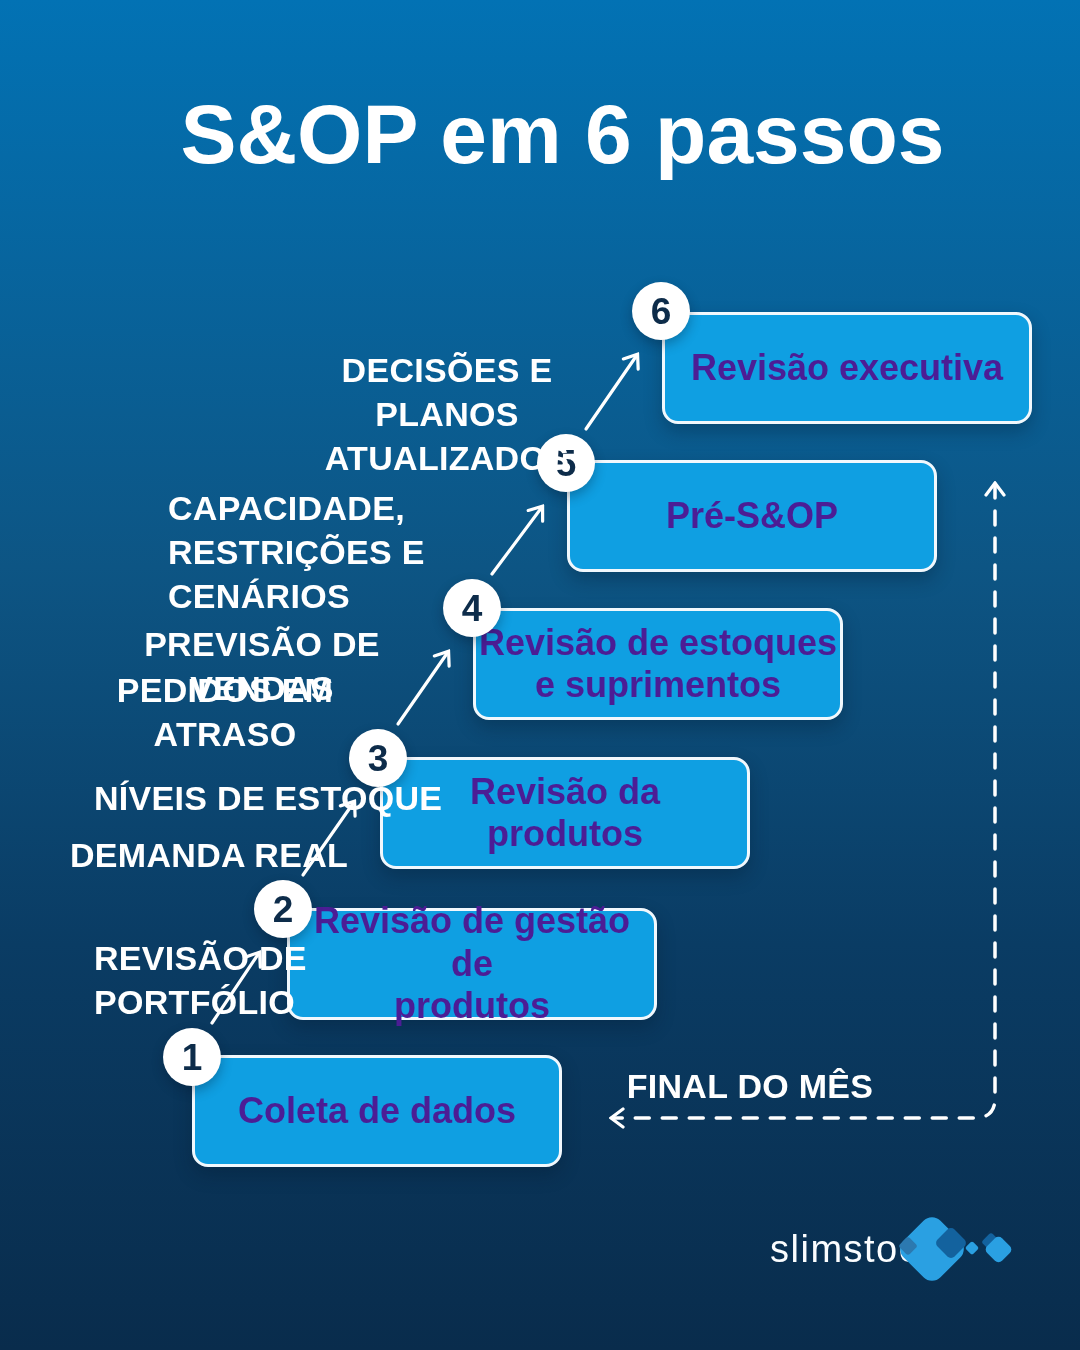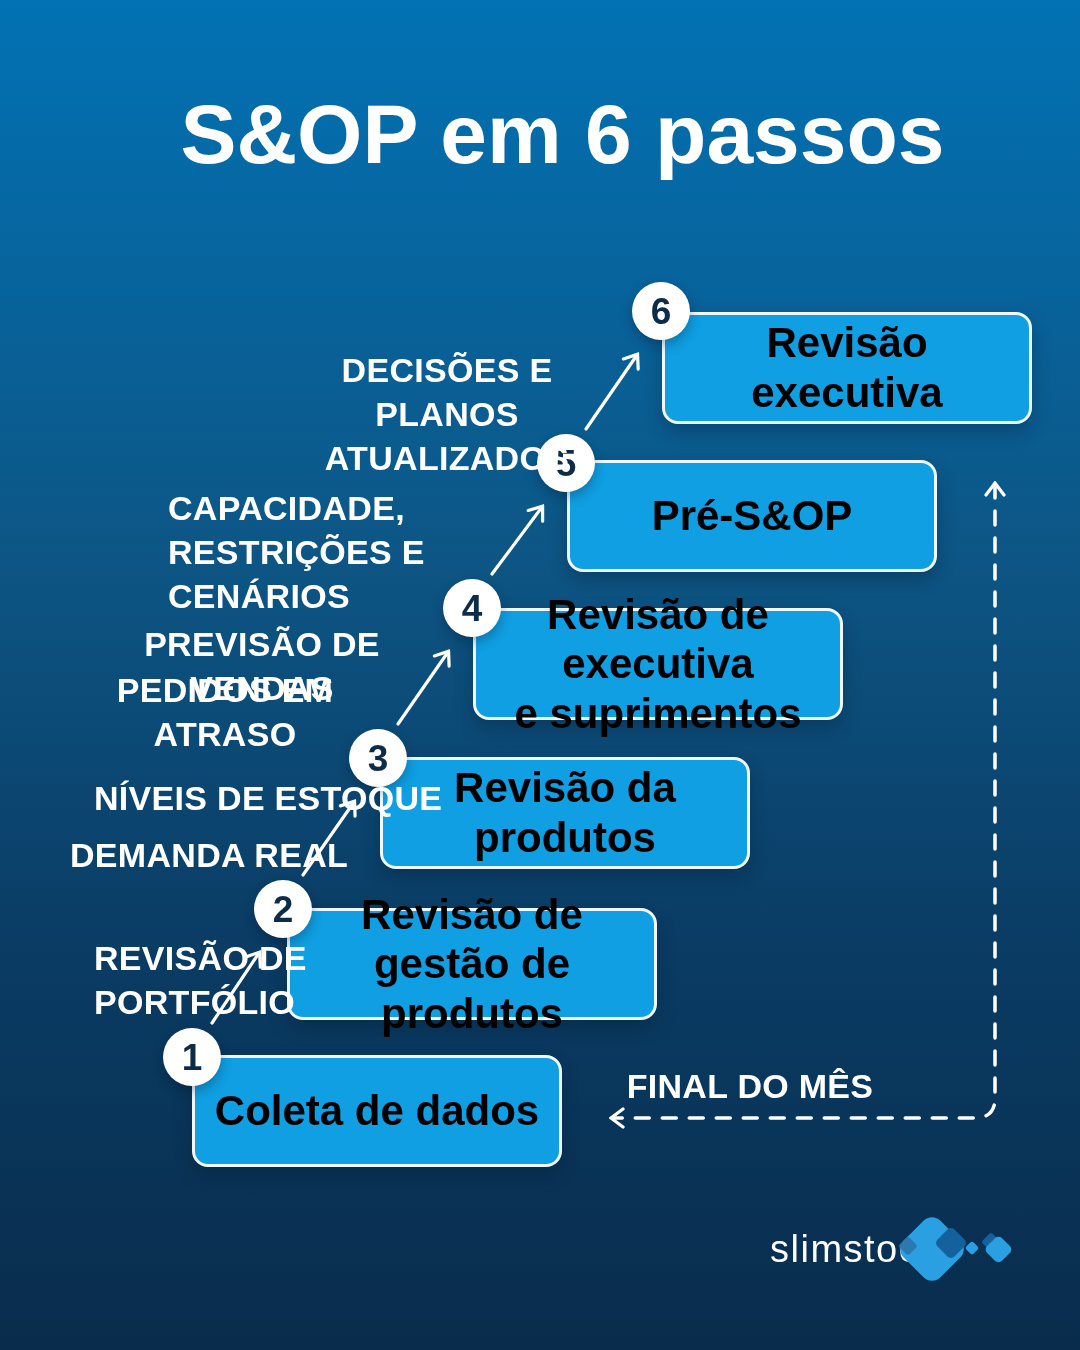--- a/index.html
+++ b/index.html
@@ -14,21 +14,21 @@
     color:#ffffff;font-size:84px;font-weight:700;letter-spacing:0;line-height:1;
   }
   
   .step{
     position:absolute;width:370px;height:112px;box-sizing:border-box;
     background:#0f9fe2;border:3px solid #f1f8fd;border-radius:16px;
     display:flex;align-items:center;justify-content:center;
     box-shadow:0 8px 18px rgba(2,20,40,.28);
   }
   .step-label{
-    color:#000000;font-size:42px;font-weight:700;text-align:center;
+    color:#4c1d95;font-size:36px;font-weight:700;text-align:center;
     white-space:pre-line;line-height:1.18;
   }
   .s1{left:192px;top:1055px}.s2{left:287px;top:908px}.s3{left:380px;top:757px}
   .s4{left:473px;top:608px}.s5{left:567px;top:460px}.s6{left:662px;top:312px}
   
   .badge{
     position:absolute;width:58px;height:58px;border-radius:50%;background:#ffffff;
     display:flex;align-items:center;justify-content:center;
     box-shadow:0 5px 12px rgba(2,20,40,.30);
   }
@@ -91,21 +91,21 @@
   </div>
   <div class="step s2">
     <span class="step-label">Revisão de gestão de
 produtos</span>
   </div>
   <div class="step s3">
     <span class="step-label">Revisão da
 produtos</span>
   </div>
   <div class="step s4">
-    <span class="step-label">Revisão de executiva
+    <span class="step-label">Revisão de estoques
 e suprimentos</span>
   </div>
   <div class="step s5">
     <span class="step-label">Pré-S&amp;OP</span>
   </div>
   <div class="step s6">
     <span class="step-label">Revisão executiva</span>
   </div>
 
   <div class="badge b1">

